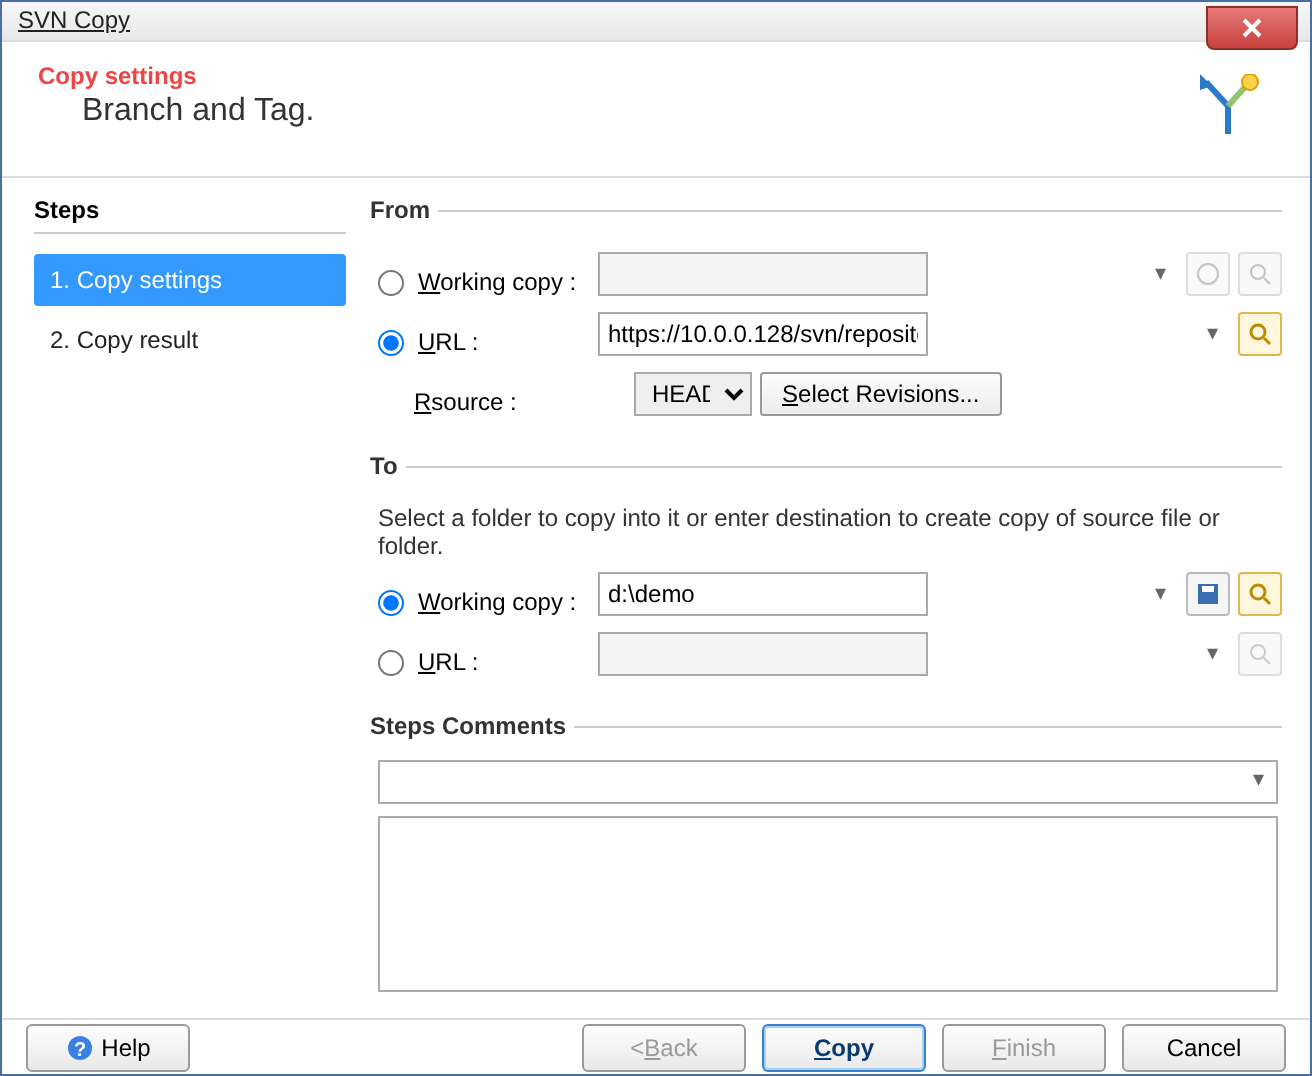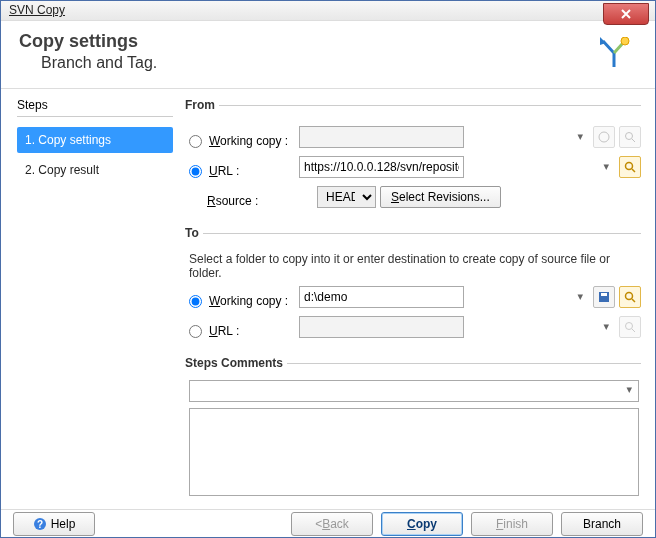--- a/index.html
+++ b/index.html
@@ -1,26 +1,26 @@
 <!DOCTYPE html>
 <html><head>
 <meta charset="utf-8">
 <style>
   html, body { margin: 0; padding: 0; font-family: "Segoe UI", Tahoma, sans-serif; font-size: 12px; background: #fff; }
   .window { width: 656px; height: 538px; border: 1px solid #4a6ea9; box-sizing: border-box; display: flex; flex-direction: column; background: #fff; position: relative; }
   .titlebar { height: 28px; background: linear-gradient(#f7f7f7, #e8e8e8); display: flex; align-items: center; padding-left: 8px; color: #222; position: relative; border-bottom: 1px solid #ddd; text-decoration: underline; }
   .titlebar .close { position: absolute; right: 6px; top: 2px; width: 44px; height: 20px; background: linear-gradient(#e67a78, #c8403d); border: 1px solid #8f2f2d; border-radius: 0 0 4px 4px; display: flex; align-items: center; justify-content: center; color: #fff; cursor: pointer; }
   .header { padding: 10px 18px 14px 18px; display: flex; align-items: flex-start; justify-content: space-between; }
-  .header h1 { margin: 0; font-size: 18px; font-weight: bold; color: #404040; }
+  .header h1 { margin: 0; font-size: 12px; font-weight: bold; color: #ef4444; }
   .header .sub { margin: 2px 0 0 22px; color: #333; font-size: 16px; }
   .header-icon { margin-top: 6px; margin-right: 6px; }
   .sep { height: 1px; background: #ddd; margin: 0; }
   .body { flex: 1; display: flex; }
   .steps { width: 180px; padding: 10px 8px 10px 16px; box-sizing: border-box; }
-  .steps-title { font-weight: normal; margin-bottom: 4px; }
+  .steps-title { font-weight: bold; margin-bottom: 4px; }
   .steps-line { height: 1px; background: #ccc; margin-bottom: 10px; }
   .step-item { padding: 6px 8px; margin-bottom: 4px; color: #222; border-radius: 2px; }
   .step-item.active { background: #3399ff; color: #fff; }
   .content { flex: 1; padding: 10px 14px 0 0; box-sizing: border-box; }
   fieldset { border: 1px solid #ccc; border-left: none; border-right: none; border-bottom: none; margin: 0 0 10px 0; padding: 10px 0 0 0; position: relative; }
   legend { padding: 0 4px; font-weight: bold; color: #333; }
   .row { display: flex; align-items: flex-end; margin: 4px 0 8px 8px; }
   .radio-cell { width: 110px; display: flex; align-items: center; gap: 4px; }
   .radio-cell input[type=radio] { margin: 0 3px 0 0; }
   .radio-cell label { cursor: pointer; }
@@ -205,16 +205,16 @@
         <span>ack</span>
       </button>
     <button class="fbtn primary">
         <span class="mn">C</span>
         <span>opy</span>
       </button>
     <button class="fbtn disabled">
         <span class="mn">F</span>
         <span>inish</span>
       </button>
-    <button class="fbtn">Branch</button>
+    <button class="fbtn">Cancel</button>
   </div>
 
 </div>
 
 </body></html>

